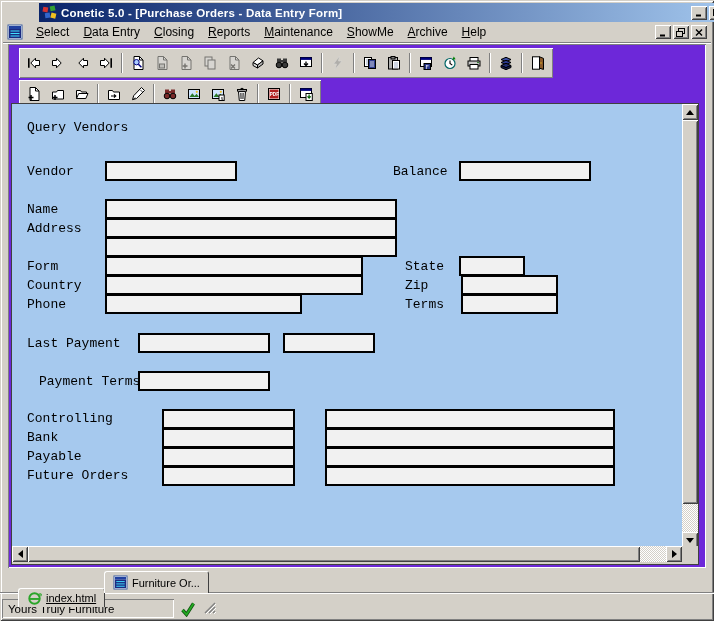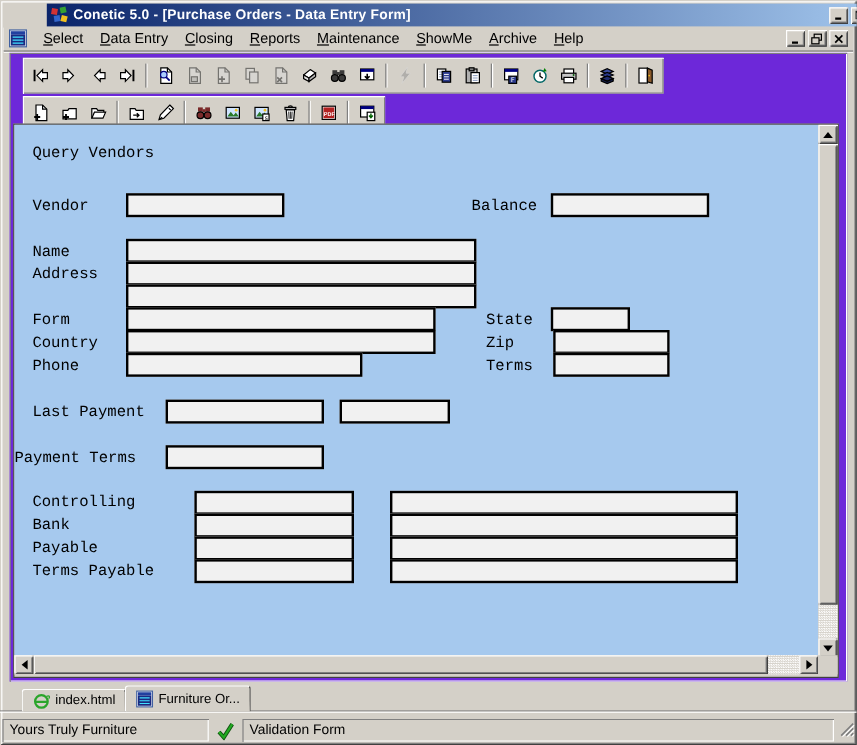--- a/index.html
+++ b/index.html
@@ -433,32 +433,32 @@
           <input class="fld-box" style="left: 93px; top: 171px; width: 258px; height: 20px;">
           <div class="fld-label" style="left: 393px; top: 174px;">Zip</div>
           <input class="fld-box" style="left: 449px; top: 171px; width: 97px; height: 20px;">
           <div class="fld-label" style="left: 15px; top: 193px;">Phone</div>
           <input class="fld-box" style="left: 93px; top: 190px; width: 197px; height: 20px;">
           <div class="fld-label" style="left: 393px; top: 193px;">Terms</div>
           <input class="fld-box" style="left: 449px; top: 190px; width: 97px; height: 20px;">
           <div class="fld-label" style="left: 15px; top: 232px;">Last Payment</div>
           <input class="fld-box" style="left: 126px; top: 229px; width: 132px; height: 20px;">
           <input class="fld-box" style="left: 271px; top: 229px; width: 92px; height: 20px;">
-          <div class="fld-label" style="left: 0; top: 270px;">Payment Terms</div>
+          <div class="fld-label" style="left: 27px; top: 270px;">Payment Terms</div>
           <input class="fld-box" style="left: 126px; top: 267px; width: 132px; height: 20px;">
           <div class="fld-label" style="left: 15px; top: 307px;">Controlling</div>
           <input class="fld-box" style="left: 150px; top: 305px; width: 133px; height: 20px;">
           <input class="fld-box" style="left: 313px; top: 305px; width: 290px; height: 20px;">
           <div class="fld-label" style="left: 15px; top: 326px;">Bank</div>
           <input class="fld-box" style="left: 150px; top: 324px; width: 133px; height: 20px;">
           <input class="fld-box" style="left: 313px; top: 324px; width: 290px; height: 20px;">
           <div class="fld-label" style="left: 15px; top: 345px;">Payable</div>
           <input class="fld-box" style="left: 150px; top: 343px; width: 133px; height: 20px;">
           <input class="fld-box" style="left: 313px; top: 343px; width: 290px; height: 20px;">
-          <div class="fld-label" style="left: 15px; top: 364px;">Terms Payable</div>
+          <div class="fld-label" style="left: 15px; top: 364px;">Future Orders</div>
           <input class="fld-box" style="left: 150px; top: 362px; width: 133px; height: 20px;">
           <input class="fld-box" style="left: 313px; top: 362px; width: 290px; height: 20px;">
         </div>
 
       <div class="vscroll">
         <div class="scroll-btn" style="top:0;">
             <span class="tri tri-up"></span>
           </div>
         <div class="scroll-thumb" style="top:16px;left:0;width:16px;height:384px;"></div>
         <div class="dither" style="top:400px;left:0;width:16px;height:28px;"></div>
@@ -475,21 +475,21 @@
         <div class="dither" style="left:628px;top:0;width:26px;height:16px;"></div>
         <div class="scroll-btn" style="left:654px;top:0;">
             <span class="tri tri-right"></span>
           </div>
       </div>
       <div class="scroll-corner"></div>
     </div>
   </div>
 
   <div class="tab-bar" id="tab-bar">
-      <div class="tab" style="left: 18px; top: 5px; height: 19px; z-index: 1;">
+      <div class="tab" style="left: 18px; top: 19px; height: 19px; z-index: 1; text-decoration: underline;">
         <svg viewBox="0 0 16 16" class="tab-icon">
           <circle cx="8" cy="8" r="5.6" fill="none" stroke="#2aa52a" stroke-width="2"></circle>
           <path d="M3 8.5h10" stroke="#2aa52a" stroke-width="2"></path>
           <path d="M12.5 3.5c2.5-1 3.5 0 2 2" fill="none" stroke="#2aa52a" stroke-width="1.2"></path>
         </svg>
         <span>index.html</span>
       </div>
       <div class="tab" style="left: 104px; top: 2px; height: 22px; z-index: 2;">
         <svg viewBox="0 0 16 16" class="tab-icon">
           <rect x="1" y="1" width="14" height="14" fill="#fff" stroke="#4060a0"></rect>
@@ -503,21 +503,20 @@
   <div class="tab-strip-line"></div>
 
   <div class="statusbar">
     <div class="status-panel" id="status-company">Yours Truly Furniture</div>
     <div class="status-check">
       <svg viewBox="0 0 16 16" width="16" height="16">
         <path d="M2.5 9l4 4.5L13.5 2.5" fill="none" stroke="#115511" stroke-width="3.4"></path>
         <path d="M2.5 9l4 4.5L13.5 2.5" fill="none" stroke="#22aa22" stroke-width="1.8"></path>
       </svg>
     </div>
-    <div class="status-panel" id="status-form">Validation Form</div>
     <div class="resize-grip">
       <svg viewBox="0 0 14 14" width="14" height="14">
         <path d="M13 3L3 13M13 7L7 13M13 11l-2 2" stroke="#808080" stroke-width="1.4"></path>
         <path d="M14 4L4 14M14 8L8 14M14 12l-2 2" stroke="#fff" stroke-width="1"></path>
       </svg>
     </div>
   </div>
 </div>
 
 </body></html>

